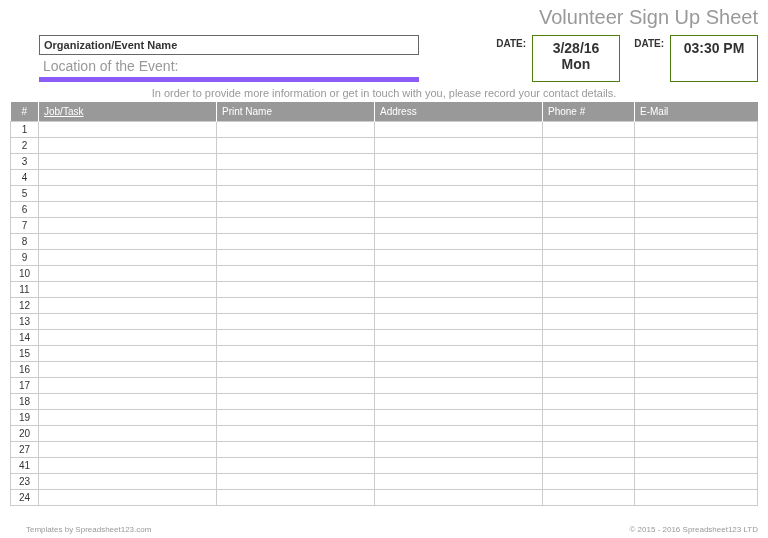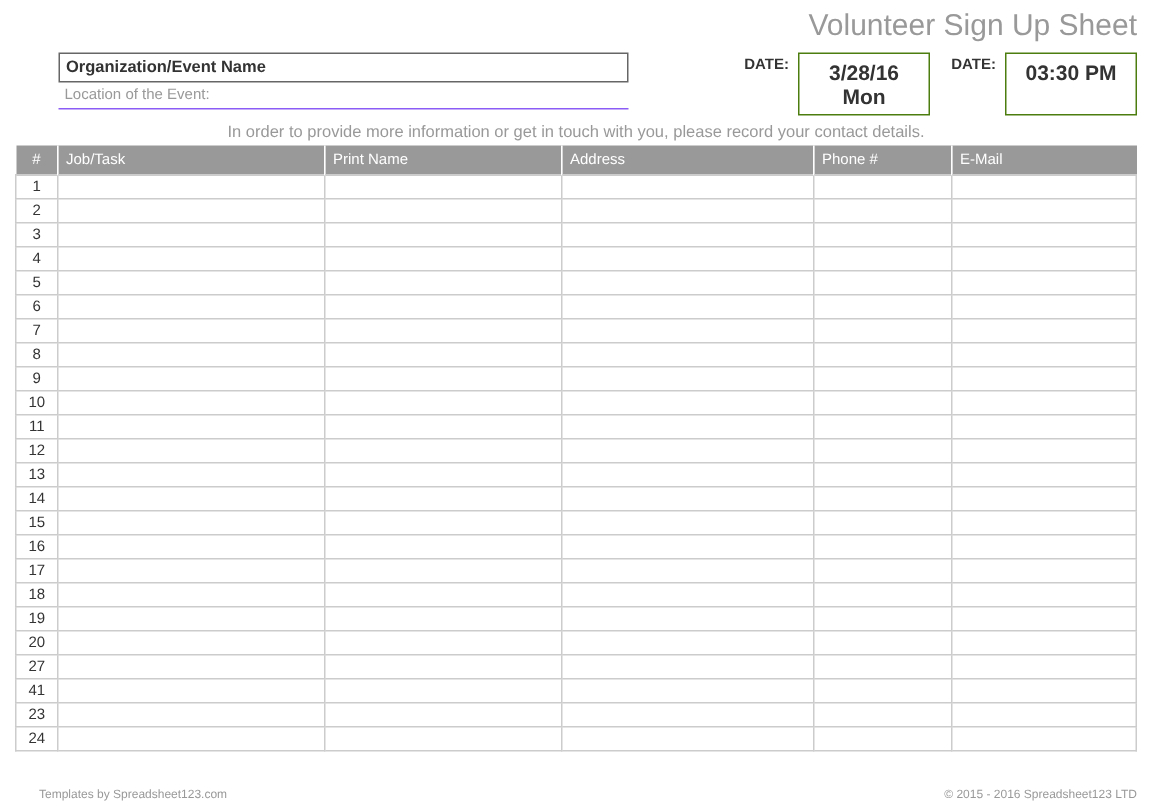--- a/index.html
+++ b/index.html
@@ -1,33 +1,33 @@
 <!DOCTYPE html>
 <html><head>
   <meta charset="utf-8">
   <style>
     * { margin: 0; padding: 0; box-sizing: border-box; }
     body { font-family: Arial, sans-serif; background: #fff; width: 768px; height: 538px; padding: 6px 10px; font-size: 10px; color: #333; position: relative; }
     .title { font-size: 20px; color: #999; font-weight: 400; margin-bottom: 6px; text-align: right; }
     .header-row { display: flex; justify-content: space-between; margin-bottom: 2px; }
     .left-block { width: 380px; margin-left: 29px; }
     .org-name { border: 1px solid #666; padding: 3px 4px; font-weight: bold; font-size: 11px; color: #333; }
-    .location { padding: 3px 4px; color: #999; font-size: 10px; border-bottom: 1px solid #8b5cf6; }
+    .location { padding: 3px 4px; color: #999; font-size: 14px; border-bottom: 5px solid #8b5cf6; }
     .right-block { display: flex; flex-direction: row; gap: 0; }
     .dt-row { display: flex; }
     .dt-label { width: 50px; text-align: right; padding: 3px 6px; font-weight: bold; font-size: 10px; }
     .dt-value { width: 88px; text-align: center; padding: 4px 4px; border: 1px solid #4d7c0f; font-weight: bold; font-size: 14px; }
     .instruction { text-align: center; color: #999; font-size: 11px; padding: 3px; }
     table { width: 100%; border-collapse: collapse; }
     thead th { background: #999; color: #fff; font-weight: 400; text-align: left; padding: 4px 5px; font-size: 10px; border-right: 1px solid #fff; }
     thead th:first-child { text-align: center; width: 28px; }
     thead th:last-child { border-right: none; }
     tbody td { border: 1px solid #ccc; padding: 0; height: 16px; }
     tbody td:first-child { text-align: center; font-size: 10px; color: #333; width: 28px; }
-    .col-job { width: 178px; }
+    .col-job { width: 178px; text-decoration: underline; }
     .col-name { width: 158px; }
     .col-addr { width: 168px; }
     .col-phone { width: 92px; }
     .footer { position: absolute; bottom: 4px; left: 26px; right: 10px; display: flex; justify-content: space-between; font-size: 8px; color: #999; }
   </style>
 </head>
 <body>
 
 <div class="title">Volunteer Sign Up Sheet</div>
 

